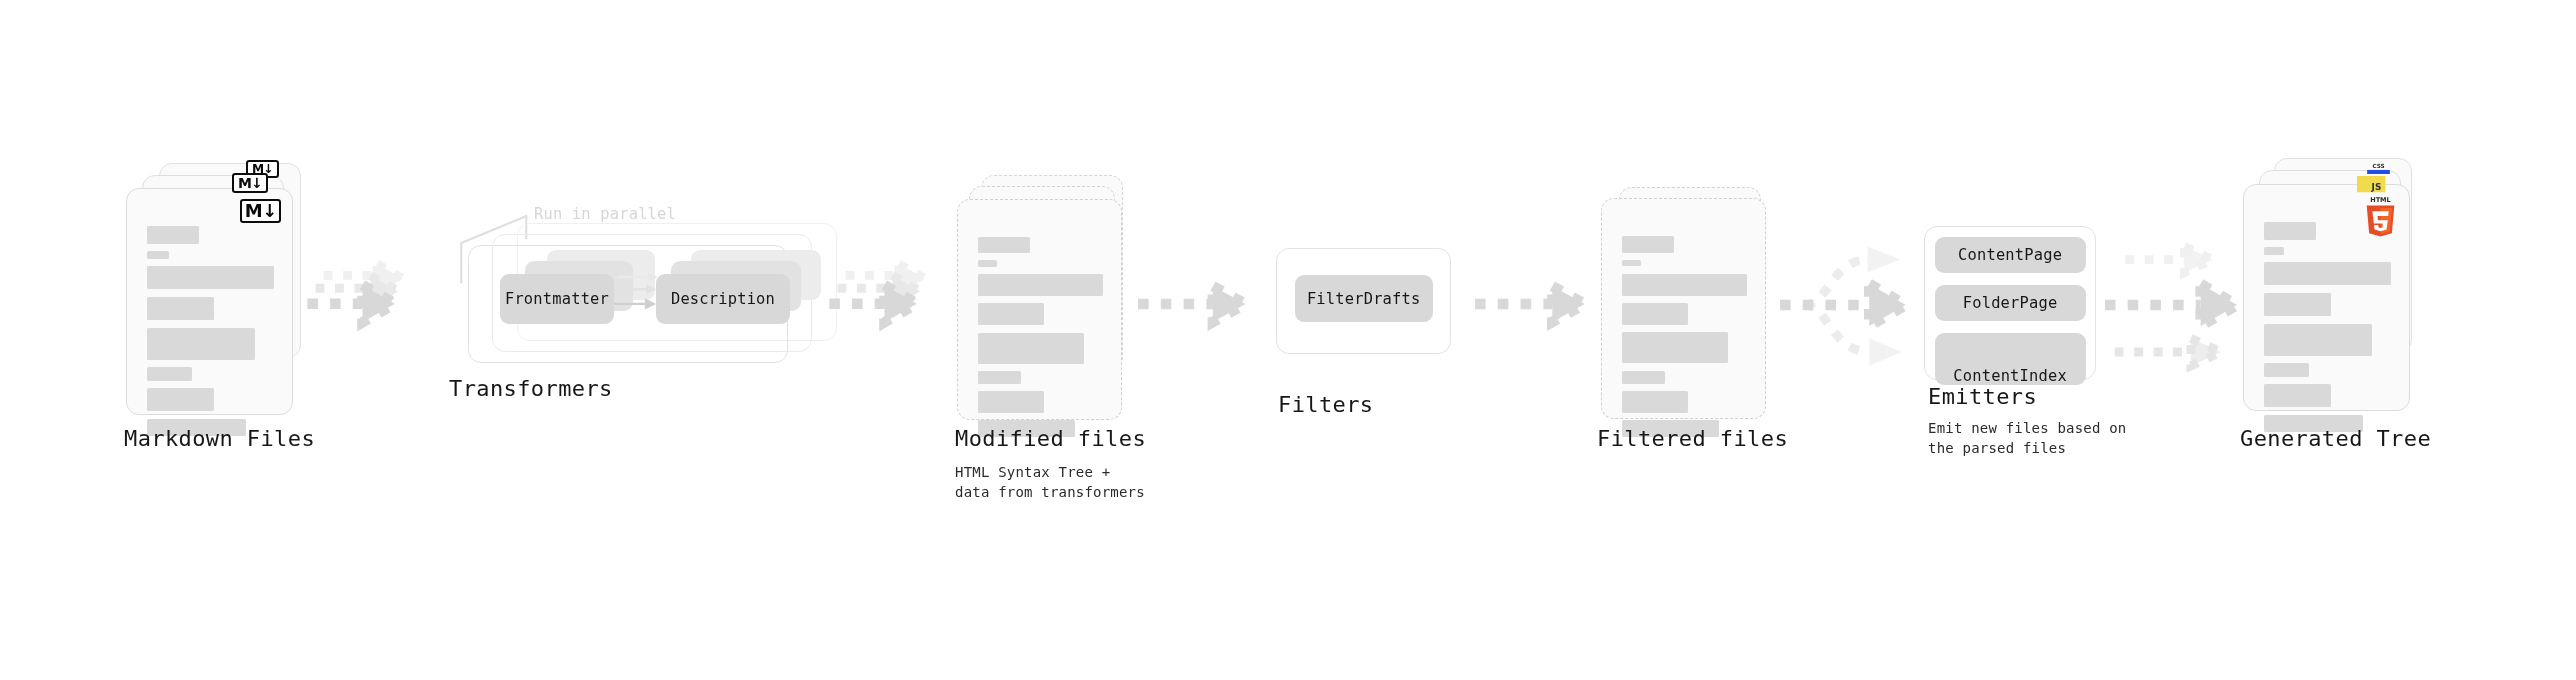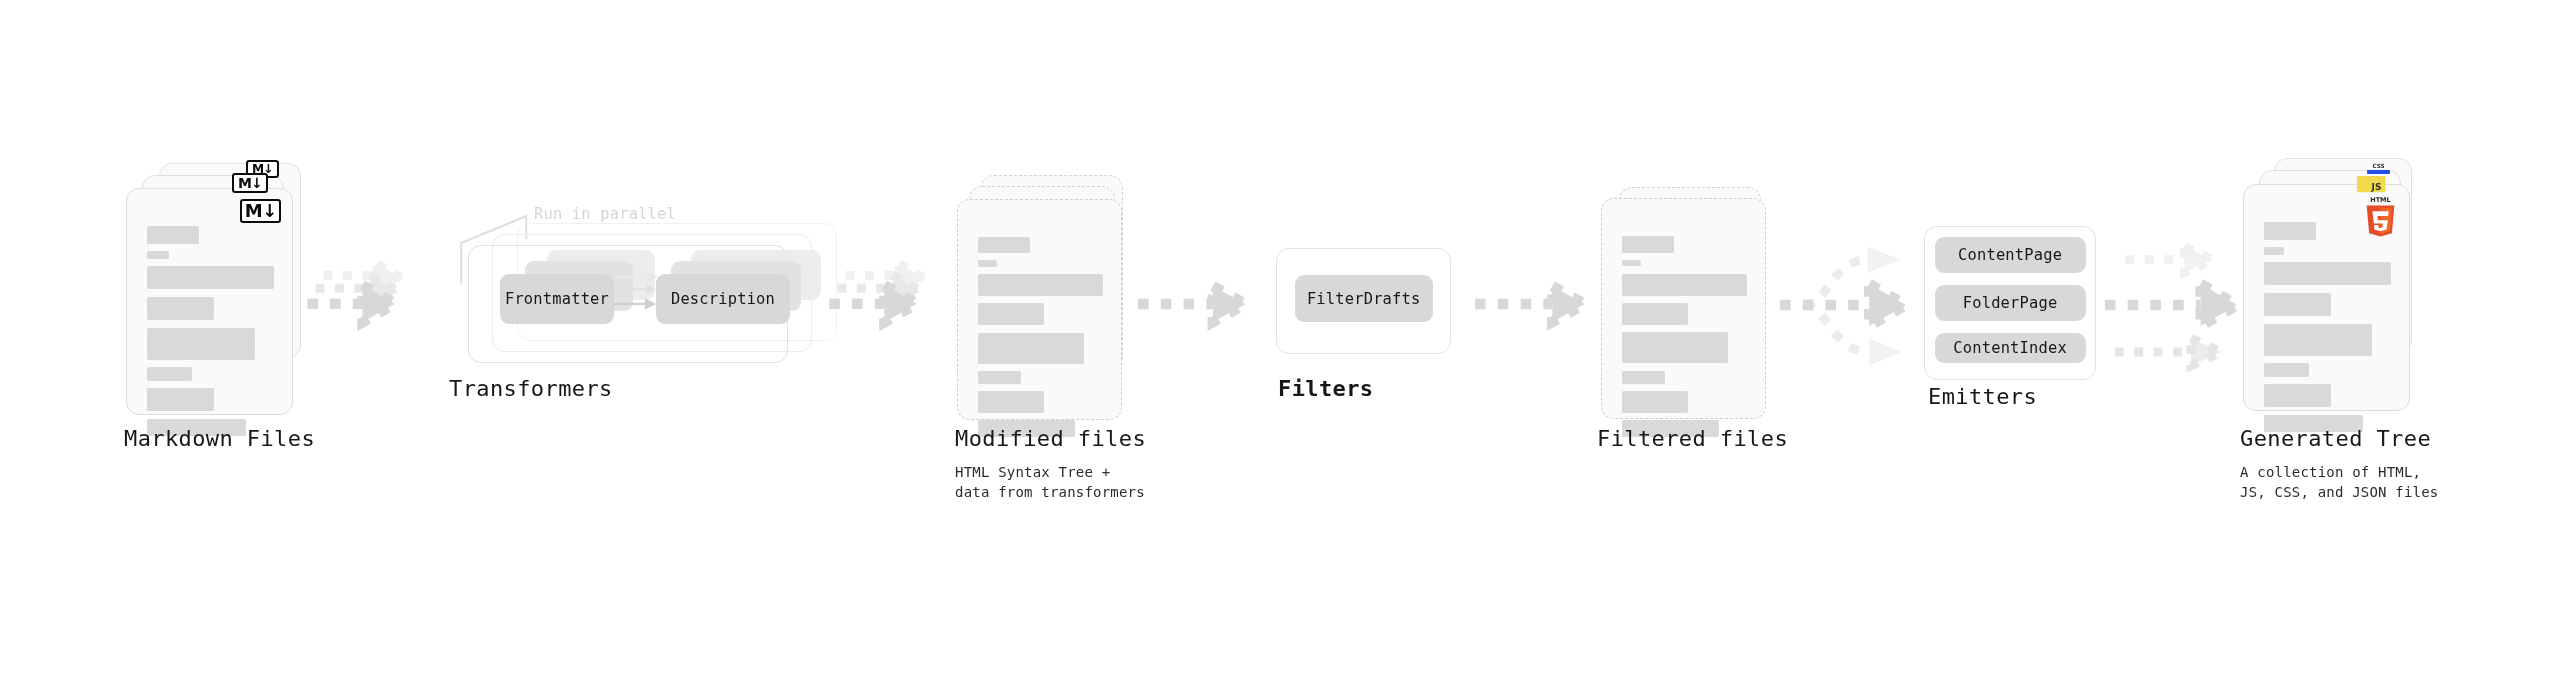--- a/index.html
+++ b/index.html
@@ -205,21 +205,21 @@
       <polygon points="92,0 132,22 92,44"></polygon>
     </g>
   </svg>
 
   <div class="node" style="left:1276px;top:248px;width:175px;height:106px;">
     <div class="groupbox" style="left:0px;top:0px;width:175px;height:106px;"></div>
     <div class="chip" style="left:18.7px;top:27px;width:138px;height:47px;">
       <span>FilterDrafts</span>
     </div>
   </div>
-  <div class="title" style="left:1278px;top:376px;font-weight:bold;">Filters</div>
+  <div class="title" style="left:1278px;top:392px;">Filters</div>
 
   <svg class="node" style="left:1475px;top:286px;" width="118" height="41" viewBox="0 0 145 50">
     <g stroke="#d8d8d8" stroke-width="13" stroke-dasharray="13 15" fill="#d8d8d8">
       <line x1="0" y1="22" x2="95" y2="22"></line>
       <polygon points="95,0 135,22 95,44"></polygon>
     </g>
   </svg>
 
   <div class="node" style="left:1601px;top:187px;">
     <div class="docstack" style="width:171px;height:236px;">
@@ -255,25 +255,27 @@
   </svg>
 
   <div class="node" style="left:1924px;top:226px;width:172px;height:154px;">
     <div class="groupbox" style="left:0px;top:0px;width:172px;height:154px;"></div>
     <div class="chip" style="left:10.6px;top:11.4px;width:151px;height:36px;">
       <span>ContentPage</span>
     </div>
     <div class="chip" style="left:10.6px;top:59px;width:151px;height:36px;">
       <span>FolderPage</span>
     </div>
-    <div class="chip" style="left:10.6px;top:107px;width:151px;height:30px;">
+    <div class="chip" style="left:10.6px;top:107px;width:151px;height:52px;align-items:flex-end;">
       <span>ContentIndex</span>
     </div>
   </div>
   <div class="title" style="left:1928px;top:384px;">Emitters</div>
+  <div class="subtitle" style="left:1928px;top:418px;">Emit new files based on
+the parsed files</div>
 
   <svg class="node" style="left:2105px;top:232px;" width="150" height="146" viewBox="0 0 185 180">
     <g stroke="#f0f0f0" stroke-width="11" stroke-dasharray="11 13" fill="#f2f2f2">
       <line x1="25" y1="34" x2="100" y2="34"></line>
       <polygon points="98,18 133,34 98,50"></polygon>
     </g>
     <g stroke="#e5e5e5" stroke-width="11" stroke-dasharray="11 13" fill="#ededed">
       <line x1="12" y1="148" x2="108" y2="148"></line>
       <polygon points="106,131 143,148 106,165"></polygon>
     </g>
@@ -320,17 +322,15 @@
           <path d="M7 14 L41 14 L38 48 L24 52 L10 48 Z" fill="#e44d26"></path>
           <path d="M24 17 L38 17 L35.6 45.7 L24 49.2 Z" fill="#f16529"></path>
           <path d="M14 21 L34 21 L33.4 27 L20.4 27 L20.8 32 L33 32 L31.4 43.5
                    L24 45.6 L16.6 43.5 L16.1 38 L21.3 38 L21.6 41 L24 41.7
                    L26.5 41 L26.8 36 L15.8 36 Z" fill="#ffffff"></path>
         </svg>
       </div>
     </div>
   </div>
   <div class="title" style="left:2240px;top:426px;">Generated Tree</div>
-  <div class="subtitle" style="left:2240px;top:462px;">A collection of HTML,
-JS, CSS, and JSON files</div>
 
 </div>
 
 
 </body></html>

